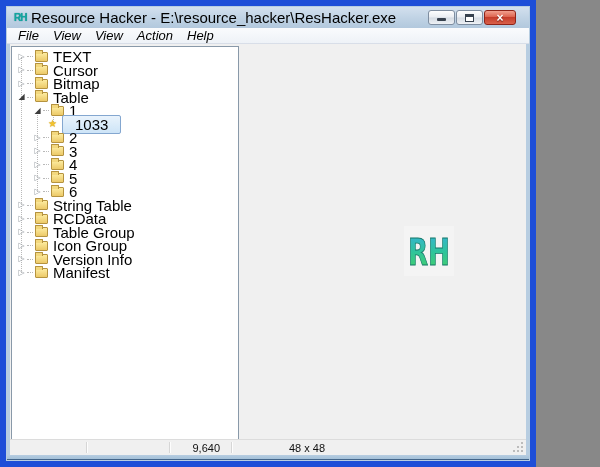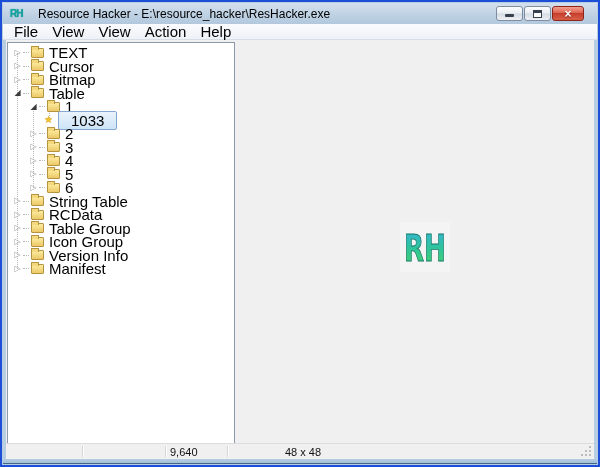--- a/index.html
+++ b/index.html
@@ -1,51 +1,51 @@
 <!DOCTYPE html>
 <html><head>
 <meta charset="utf-8">
 <style>
   * { margin:0; padding:0; box-sizing:border-box; }
   html,body { background:#888; font-family:"Liberation Sans", sans-serif; }
   .window {
-    position:relative; width:600px; height:467px;
-    background:#b7cde1; border:2px solid #1d4ed8; overflow:hidden;
+    position:relative; width:536px; height:467px;
+    background:#b7cde1; border:6px solid #1d4ed8; overflow:hidden;
   }
   
   .titlebar {
     position:absolute; left:1px; right:1px; top:1px; height:21px;
     background:linear-gradient(#d3e0ee,#bfd2e4 55%,#b2c8dd);
     display:flex; align-items:center;
   }
   .title-icon {
     margin-left:7px; width:16px; height:14px; font-size:10px; font-weight:bold;
     color:#13a5a0; text-shadow:0 0 1px #0d7f7c; line-height:14px; letter-spacing:-1px;
   }
-  .title-text { margin-left:12px; font-size:12px; color:#000; white-space:nowrap; }
+  .title-text { margin-left:1px; font-size:15px; color:#000; white-space:nowrap; }
   .winbtns { position:absolute; top:3px; right:13px; display:flex; gap:1px; }
   .wbtn {
     width:27px; height:15px; border:1px solid #7e8da0; border-radius:3px;
     background:linear-gradient(#fdfdfe,#e9edf2 48%,#d4dbe3 52%,#eef1f5);
     display:flex; align-items:center; justify-content:center; cursor:pointer;
   }
   .wbtn.close {
     width:32px; border-color:#8e2318;
     background:linear-gradient(#f2a08e,#dd6450 45%,#c53d2b 50%,#d9604a);
   }
   .g-min { width:9px; height:3px; background:#37414e; border-radius:1px; margin-top:4px; }
   .g-max { width:9px; height:8px; border:1px solid #37414e; border-top-width:3px; background:#fff; }
   .g-close { color:#fff; font-size:12px; font-weight:bold; line-height:12px; text-shadow:0 1px 1px #7a1d12; }
   
   .menubar {
     position:absolute; left:1px; right:1px; top:22px; height:16px;
     background:linear-gradient(#fafbfd,#eef2f7); border-bottom:1px solid #d8dee8;
     display:flex; align-items:center; padding-left:4px;
   }
-  .menu-item { font-size:15px; color:#000; padding:10px 7px; cursor:default; }
+  .menu-item { font-size:13px; color:#000; padding:10px 7px; cursor:default;font-style:italic; }
   
   .content {
     position:absolute; left:4px; right:4px; top:38px; bottom:22px;
     background:#f0f0f0;
   }
   .treepanel {
     position:absolute; left:1px; top:2px; width:228px; height:403px;
     background:#fff; border:1px solid #8999a9; overflow:hidden;
   }
   .tree { position:relative; padding-top:3px; }
@@ -76,21 +76,21 @@
   
   .preview { position:absolute; left:234px; top:2px; right:1px; bottom:1px; }
   .rh-icon { position:absolute; left:160px; top:180px; width:50px; height:50px; background:#f4f4f4; }
   
   .statusbar {
     position:absolute; left:4px; right:4px; bottom:6px; height:16px;
     background:#f0f0f0; border-top:1px solid #dcdcdc; font-size:11px; color:#111;
   }
   .sdiv { position:absolute; top:2px; bottom:2px; width:1px; background:#d6d6d6; box-shadow:1px 0 0 #fdfdfd; }
   .stext { position:absolute; top:2px; }
-  .s-size { left:164px; width:54px; }
+  .s-size { left:156px; width:54px; text-align:right; }
   .s-dim  { left:279px; }
   .grip {
     position:absolute; right:3px; bottom:3px; width:2px; height:2px; background:#bcbcbc;
     box-shadow:-4px 0 0 #bcbcbc, -8px 0 0 #bcbcbc, 0 -4px 0 #bcbcbc, -4px -4px 0 #bcbcbc, 0 -8px 0 #bcbcbc;
   }
   .bottomborder {
     position:absolute; left:1px; right:1px; bottom:1px; height:5px;
     background:linear-gradient(#b7cde1,#a3c0d8); border-bottom:1px solid #43658a;
   }
 </style>

